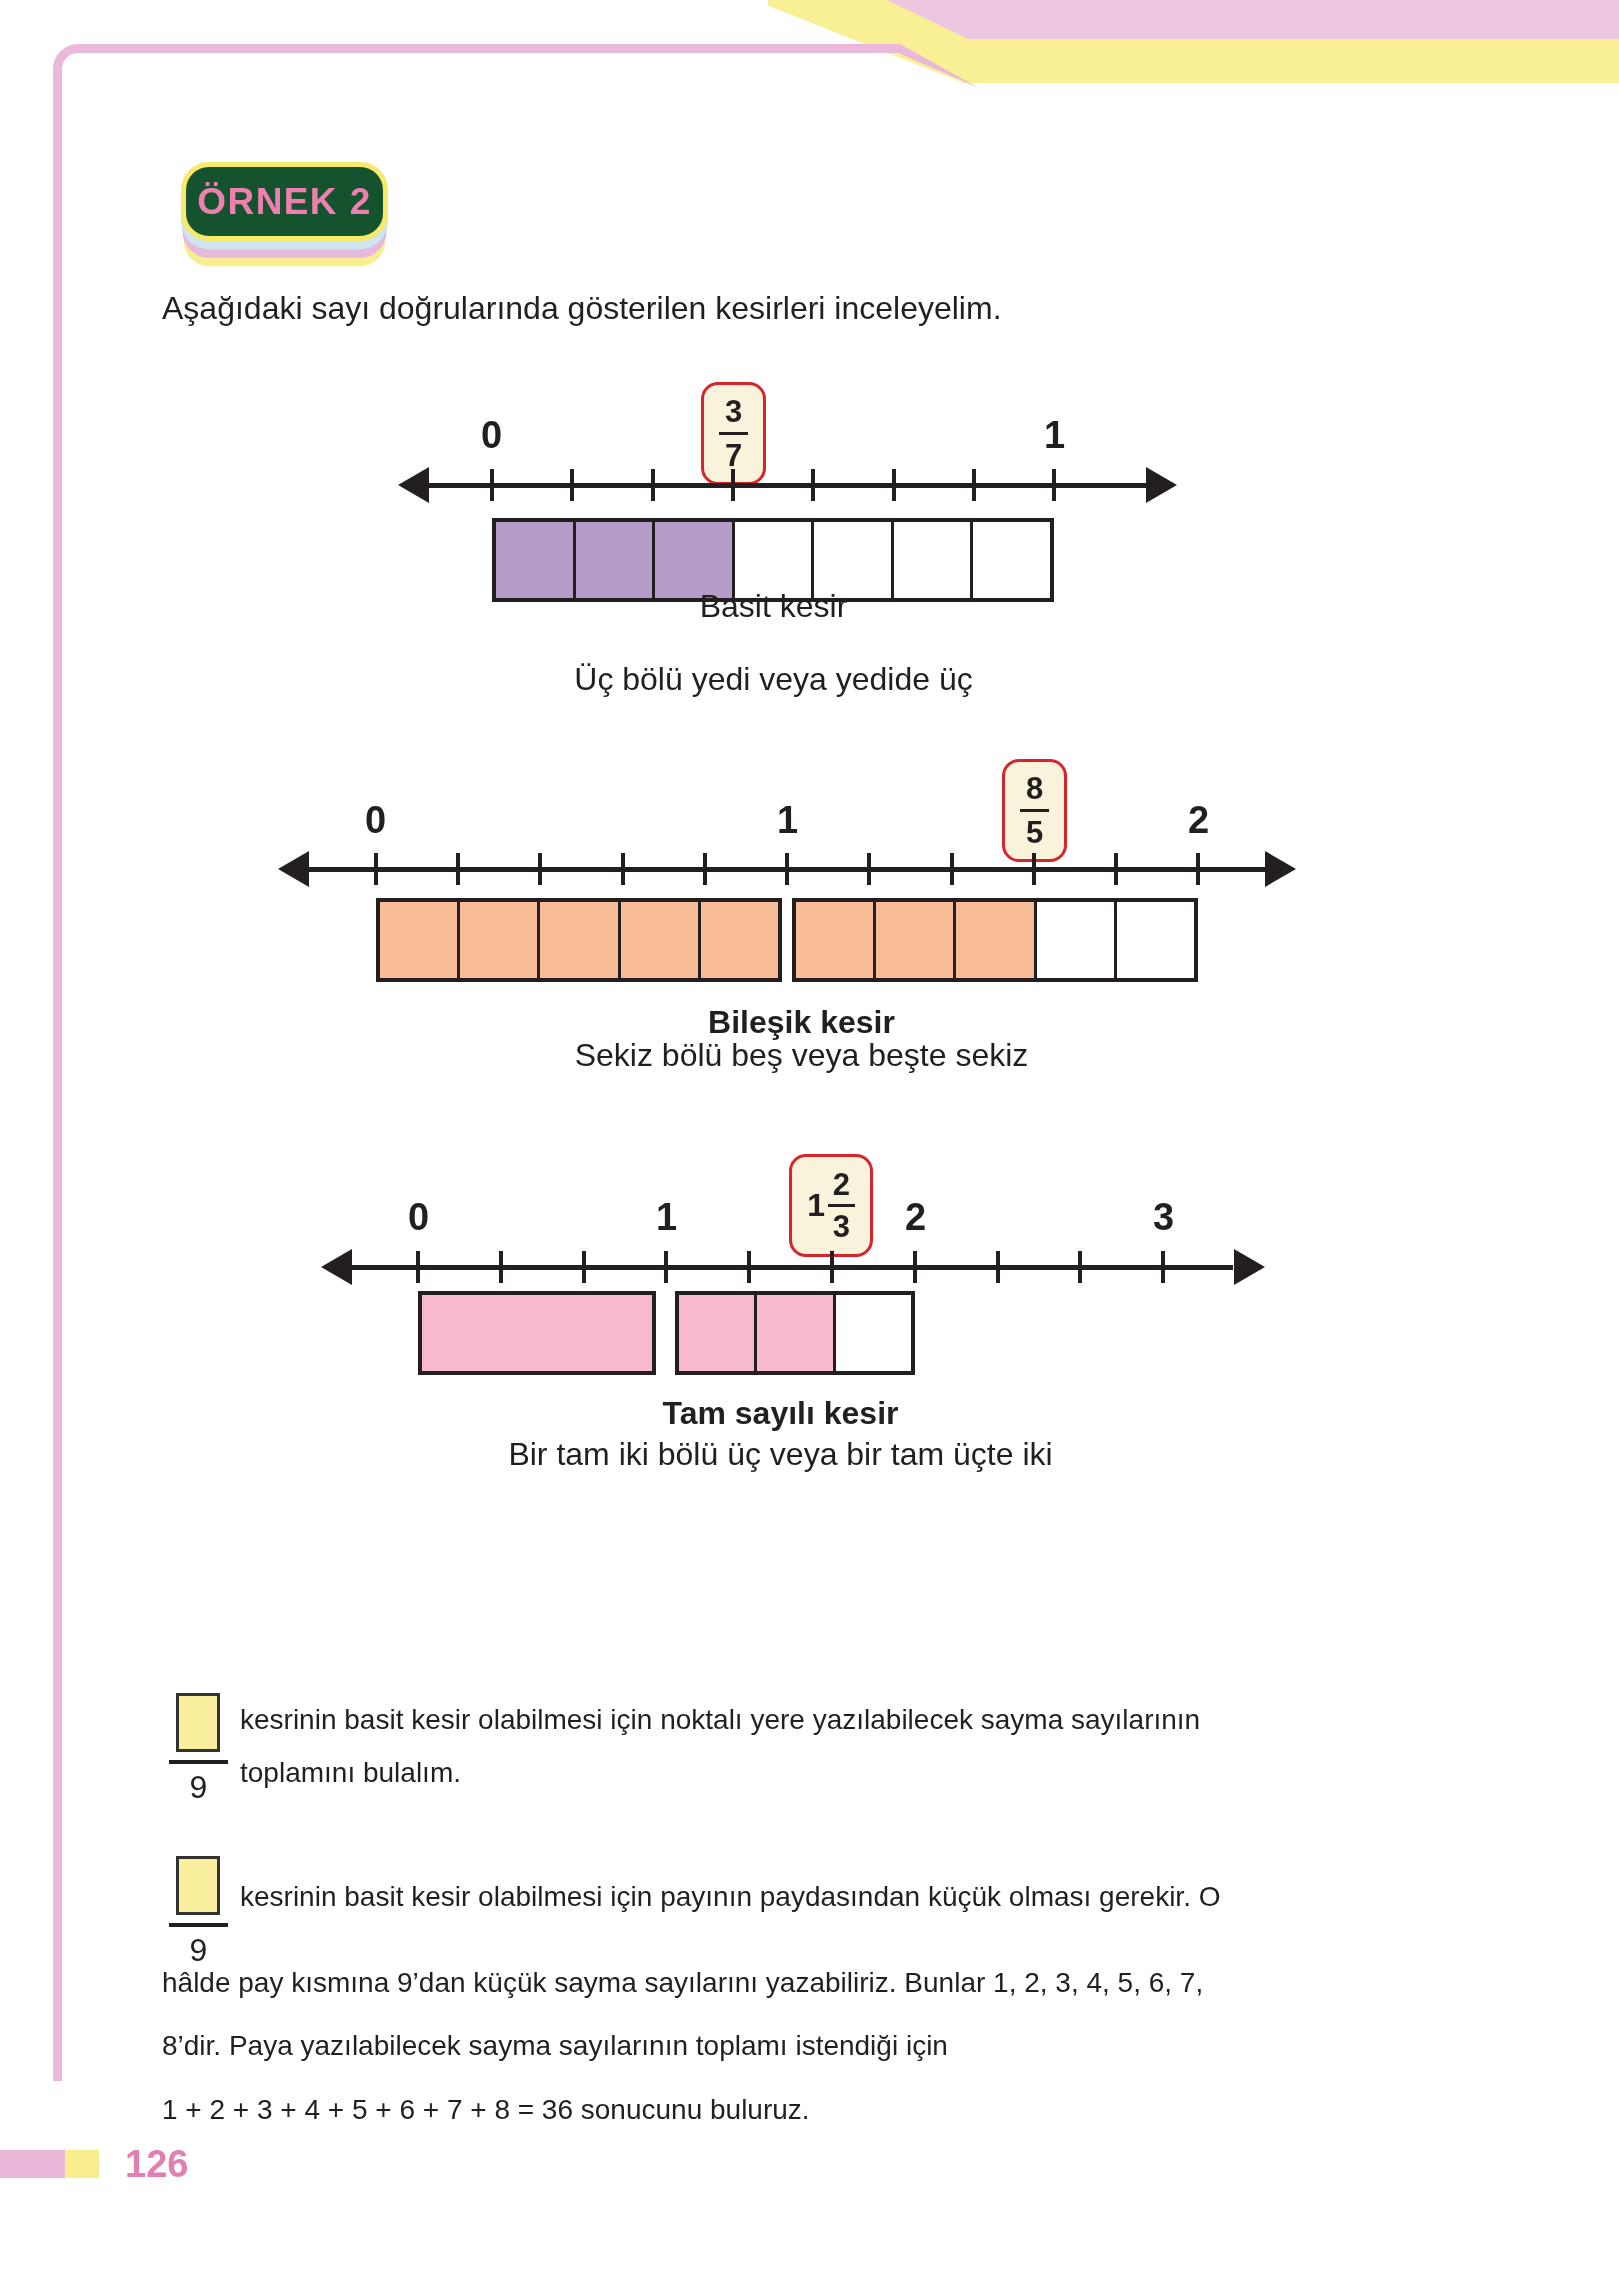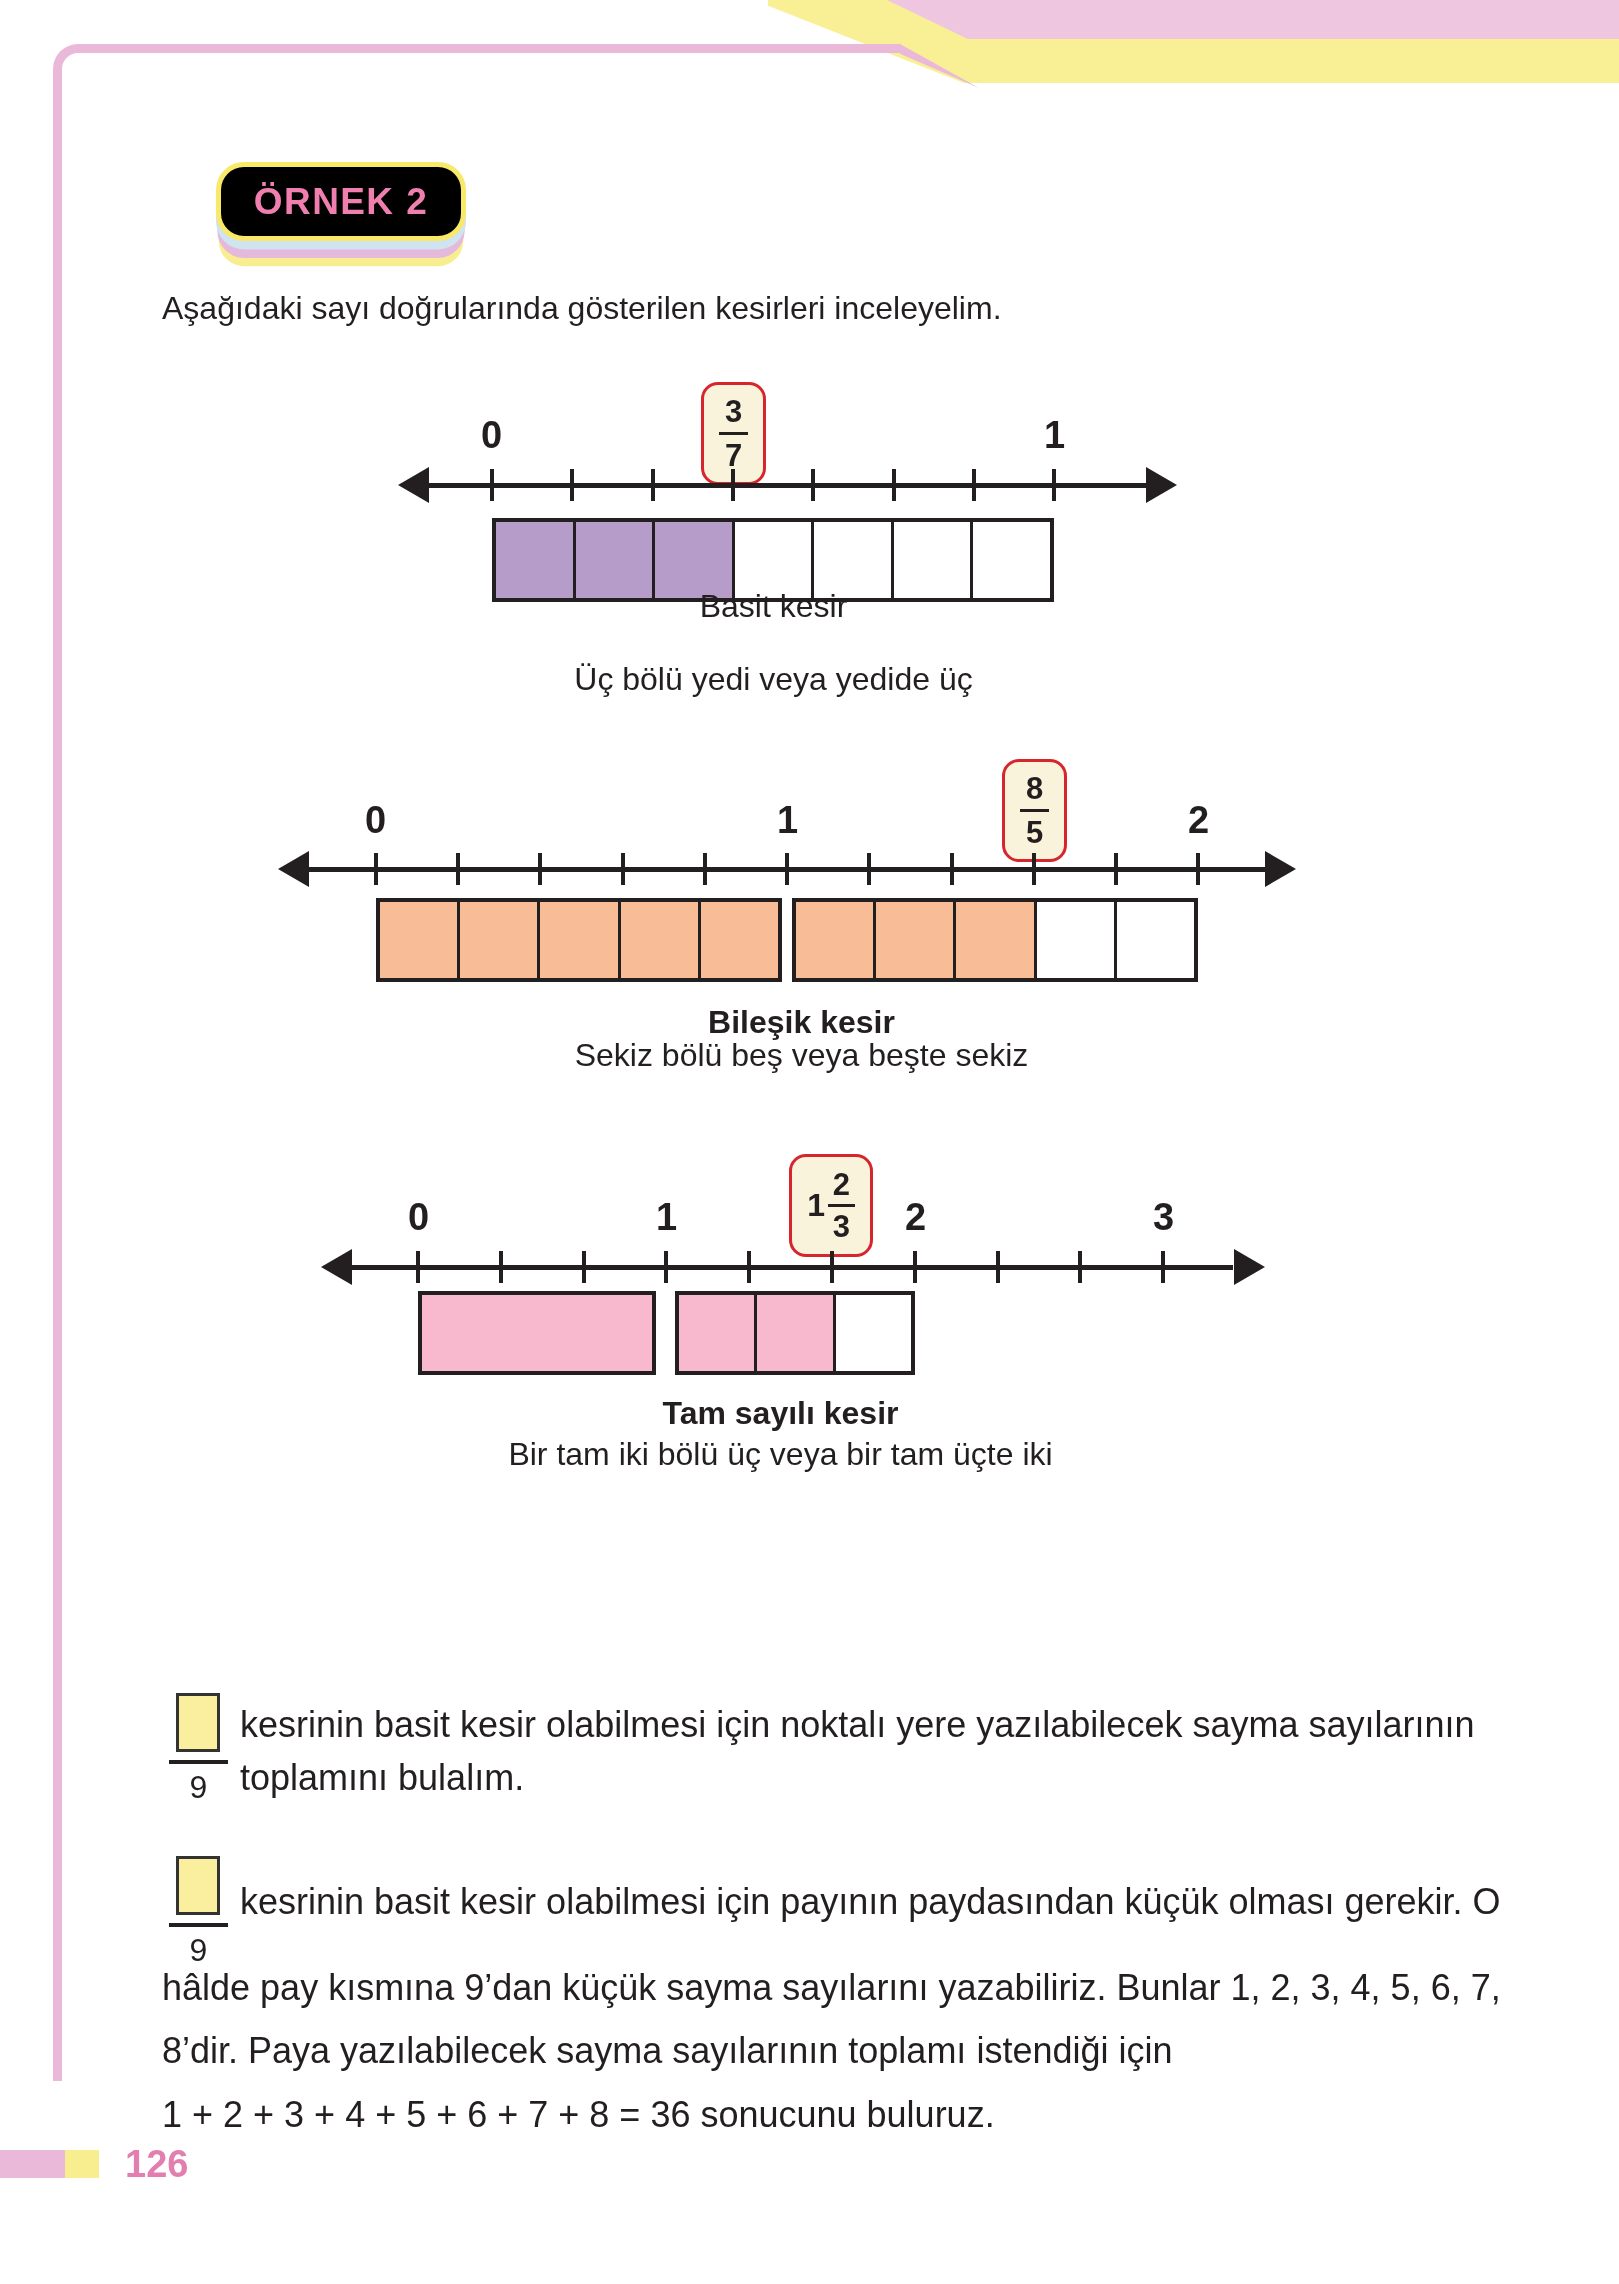--- a/index.html
+++ b/index.html
@@ -23,26 +23,25 @@
     position:absolute; left:768px; top:0; width:852px; height:83px;
     background:#f9f096; clip-path:polygon(0 0, 100% 0, 100% 100%, 23% 100%, 0 7%);
   }
   .corner-pink {
     position:absolute; left:887px; top:0; width:733px; height:39px;
     background:#eec6e0; clip-path:polygon(0 0, 100% 0, 100% 100%, 11% 100%);
   }
 
   
   .badge {
-    position:absolute; width:250px; height:79px; background:#000000;
+    position:absolute; width:207px; height:79px; background:#14532d;
     border:5.6px solid #f9e96a; border-radius:28px;
     display:flex; align-items:center; justify-content:center;
     font-weight:bold; font-size:37px; color:#ee7fae; letter-spacing:1.4px;
     box-shadow:0 8.4px 0 0 #cfe3f0, 0 18.3px 0 -1.4px #e5b9dc, 0 28px 0 -2.8px #f9ee8f;
-    margin-left:35px;
   }
 
   .intro { position:absolute; font-size:32px; white-space:nowrap; }
 
   
   .nl-line { position:absolute; height:4.9px; background:#231f20; }
   .arrow { position:absolute; width:0; height:0; border-top:18.3px solid transparent; border-bottom:18.3px solid transparent; }
   .arrow.left  { border-right:31px solid #231f20; }
   .arrow.right { border-left:31px solid #231f20; }
   .tk { position:absolute; width:4.2px; height:32px; background:#231f20; }
@@ -62,21 +61,21 @@
   .bar { position:absolute; border:4.2px solid #231f20; display:flex; background:#fff; }
   .cell { flex:1; background:#fff; }
   .cell + .cell { border-left:3.5px solid #231f20; }
   .cell.purple { background:#b69cc8; }
   .cell.orange { background:#f8bd97; }
   .cell.pink   { background:#f8b9ce; }
 
   .cap { position:absolute; width:703px; text-align:center; font-size:32px; }
 
   
-  .body-line { position:absolute; font-size:36px; white-space:nowrap; }
+  .body-line { position:absolute; font-size:28px; white-space:nowrap; }
   .ybox { position:absolute; width:44px; height:59px; background:#f9ef9e; border:3.5px solid #333333; }
   .ybar { position:absolute; width:59px; height:4.2px; background:#231f20; }
   .yden { position:absolute; width:59px; text-align:center; font-size:32px; }
 
   
   .strip-pink   { position:absolute; left:0; top:2150px; width:65px; height:28px; background:#eab8d8; }
   .strip-yellow { position:absolute; left:65px; top:2150px; width:34px; height:28px; background:#f9ee8f; }
   .pagenum { position:absolute; left:125px; top:2143px; font-size:38px; font-weight:bold; color:#e37fb0; }
 </style>
 </head>

